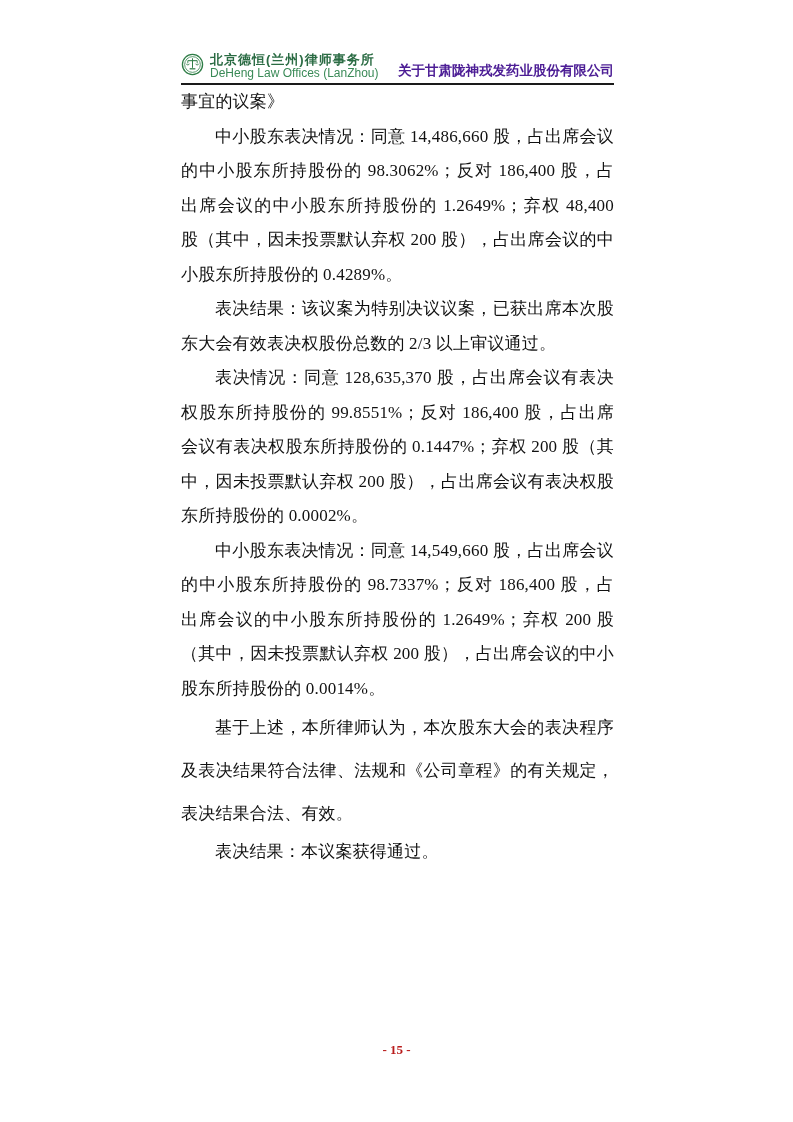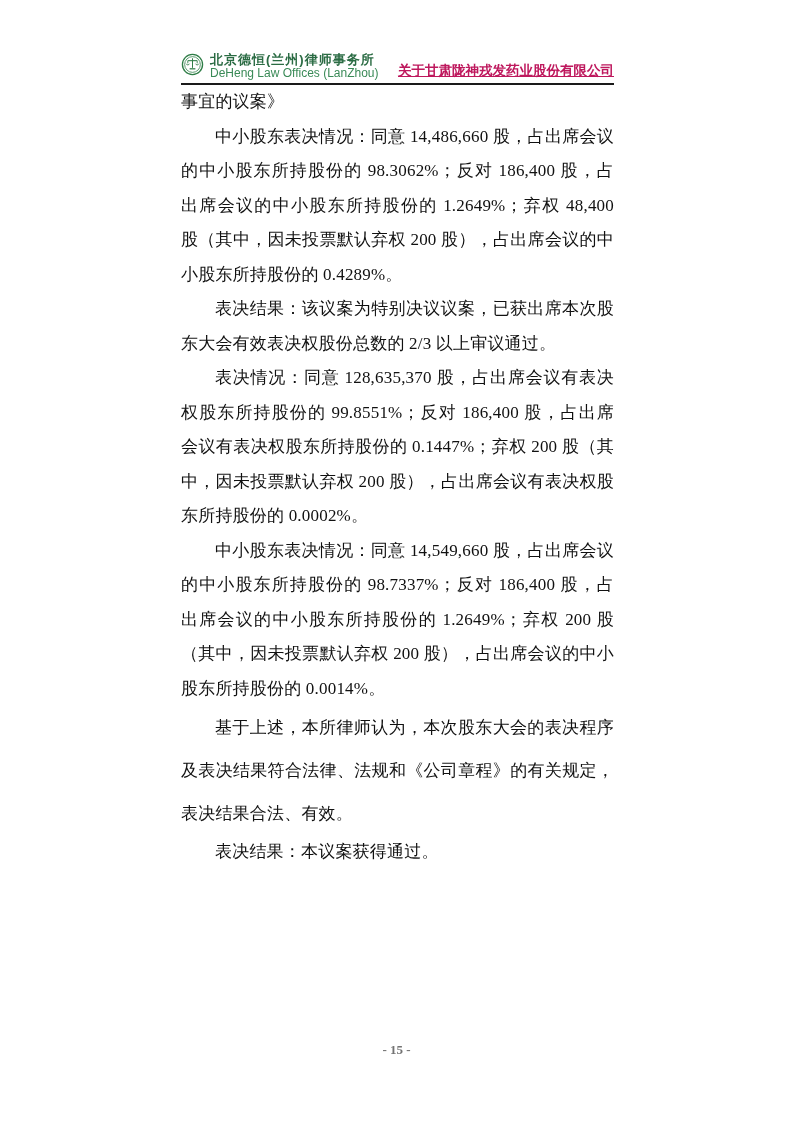--- a/index.html
+++ b/index.html
@@ -51,22 +51,21 @@
     color: #3a8a57;
     line-height: 13px;
     font-family: "Liberation Sans", "DejaVu Sans", sans-serif;
   }
   .doc-title {
     margin-top: 11px;
     text-align: center;
     font-weight: bold;
     font-size: 13.5px;
     line-height: 15.5px;
-    color: #be185d;
-    text-decoration: underline;
+    color: #4c1d95;
   }
   .rule {
     height: 2px;
     background: #1a1a1a;
     margin-top: 3px;
   }
 
   
   .body-text {
   }
@@ -83,21 +82,21 @@
 
   
   .footer {
     position: absolute;
     left: 0;
     right: 0;
     bottom: 64px;
     text-align: center;
     font-size: 13px;
     font-weight: bold;
-    color: #737373;
+    color: #b91c1c;
   }
 </style>
 </head>
 <body>
 
 <div class="page">
 
   <header class="header">
     <div class="firm">
       <span class="logo">

